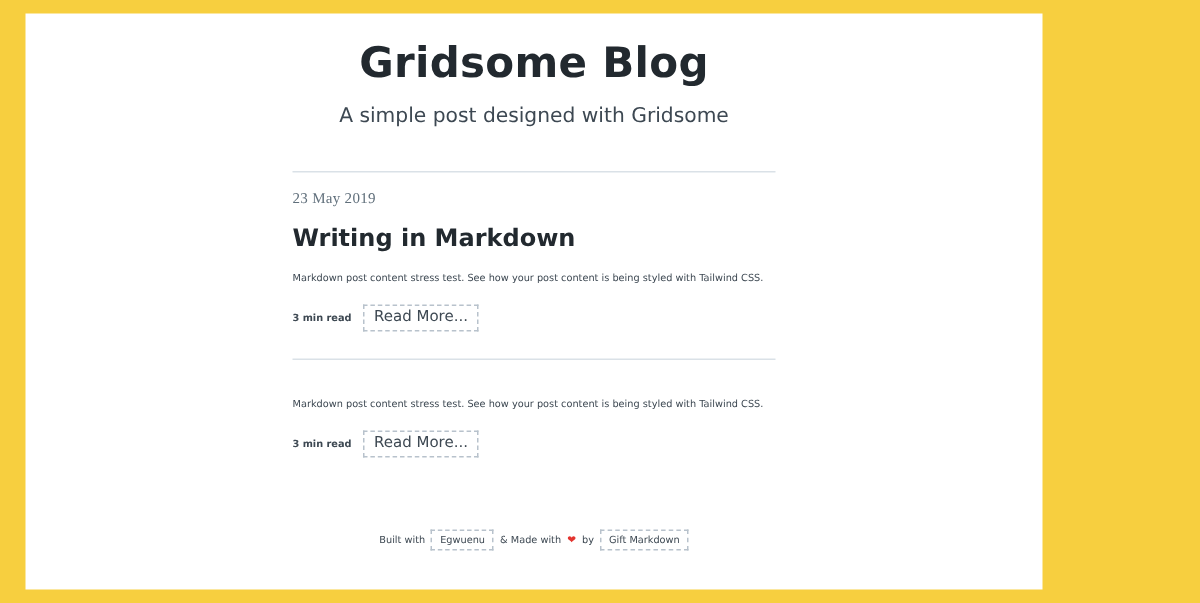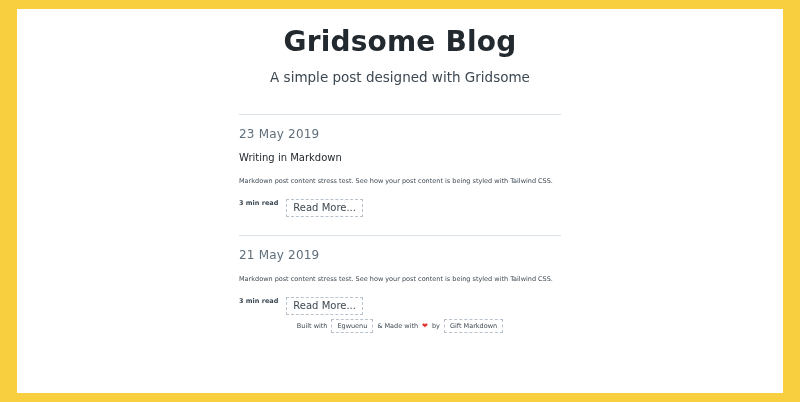--- a/index.html
+++ b/index.html
@@ -10,21 +10,21 @@
     width: 800px;
     height: 402px;
     background: #f7cf3f;
     font-family: "DejaVu Sans", sans-serif;
     overflow: hidden;
   }
   .page-frame {
     position: absolute;
     left: 17px;
     top: 9px;
-    width: 766px;
+    width: 678px;
     height: 384px;
     background: #ffffff;
     overflow: hidden;
   }
   .site-header {
     padding-top: 16px;
     text-align: center;
   }
   .site-title {
     font-size: 28px;
@@ -44,41 +44,43 @@
     width: 322px;
     margin: 0 auto;
     padding-top: 28px;
   }
   .post {
     border-top: 1px solid #dae1e7;
     padding-top: 12px;
     padding-bottom: 4px;
   }
   .post-date {
-    font-size: 12px;
+    font-size: 10px;
     color: #606f7b;
     letter-spacing: 0.2px;
+    font-family: Liberation Serif, serif;
   }
   .post-title {
-    font-size: 10px;
-    font-weight: normal;
+    font-size: 16px;
+    font-weight: bold;
     color: #22292f;
     margin-top: 11px;
     margin-bottom: 0;
     line-height: 1.2;
   }
   .post-excerpt {
     font-size: 6.5px;
     color: #3d4852;
     margin-top: 13px;
     line-height: 1.5;
   }
   .post-meta {
     margin-top: 12px;
     display: flex;
+    align-items: center;
     gap: 8px;
   }
   .read-time {
     font-size: 6.5px;
     font-weight: bold;
     color: #3d4852;
   }
   .read-more {
     display: inline-block;
     font-size: 10px;
@@ -87,20 +89,21 @@
     border: 1px dashed #b8c2cc;
     padding: 3px 6px;
     text-decoration: none;
     line-height: 1;
     cursor: pointer;
   }
   .post + .post {
     margin-top: 14px;
   }
   .footer {
+    margin-top: 44px;
     text-align: center;
     font-size: 6.5px;
     color: #3d4852;
     display: flex;
     justify-content: center;
     align-items: center;
     gap: 4px;
   }
   .footer .chip {
     border: 1px dashed #b8c2cc;
@@ -134,21 +137,20 @@
       <div class="post-date">23 May 2019</div>
       <h2 class="post-title">Writing in Markdown</h2>
       <p class="post-excerpt">Markdown post content stress test. See how your post content is being styled with Tailwind CSS.</p>
       <div class="post-meta">
         <span class="read-time">3 min read</span>
         <a class="read-more" href="#">Read More...</a>
       </div>
     </article>
 
     <article class="post">
-      <div class="post-date">21 May 2019</div>
       <p class="post-excerpt">Markdown post content stress test. See how your post content is being styled with Tailwind CSS.</p>
       <div class="post-meta">
         <span class="read-time">3 min read</span>
         <a class="read-more" href="#">Read More...</a>
       </div>
     </article>
 
     <footer class="footer">
       <span class="footer-text">Built with</span>
       <a class="chip" href="#">Egwuenu</a>

